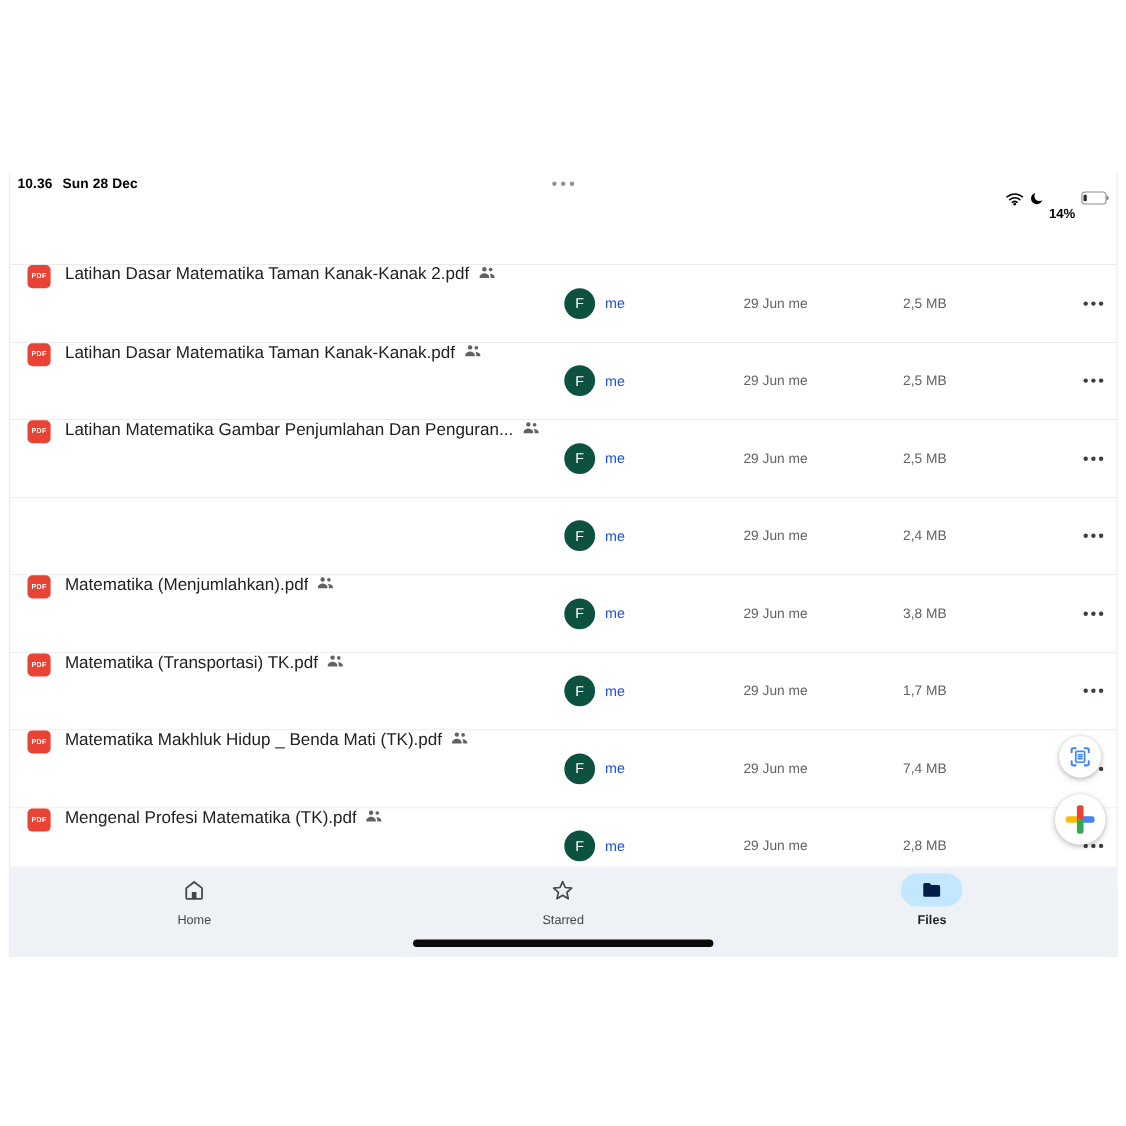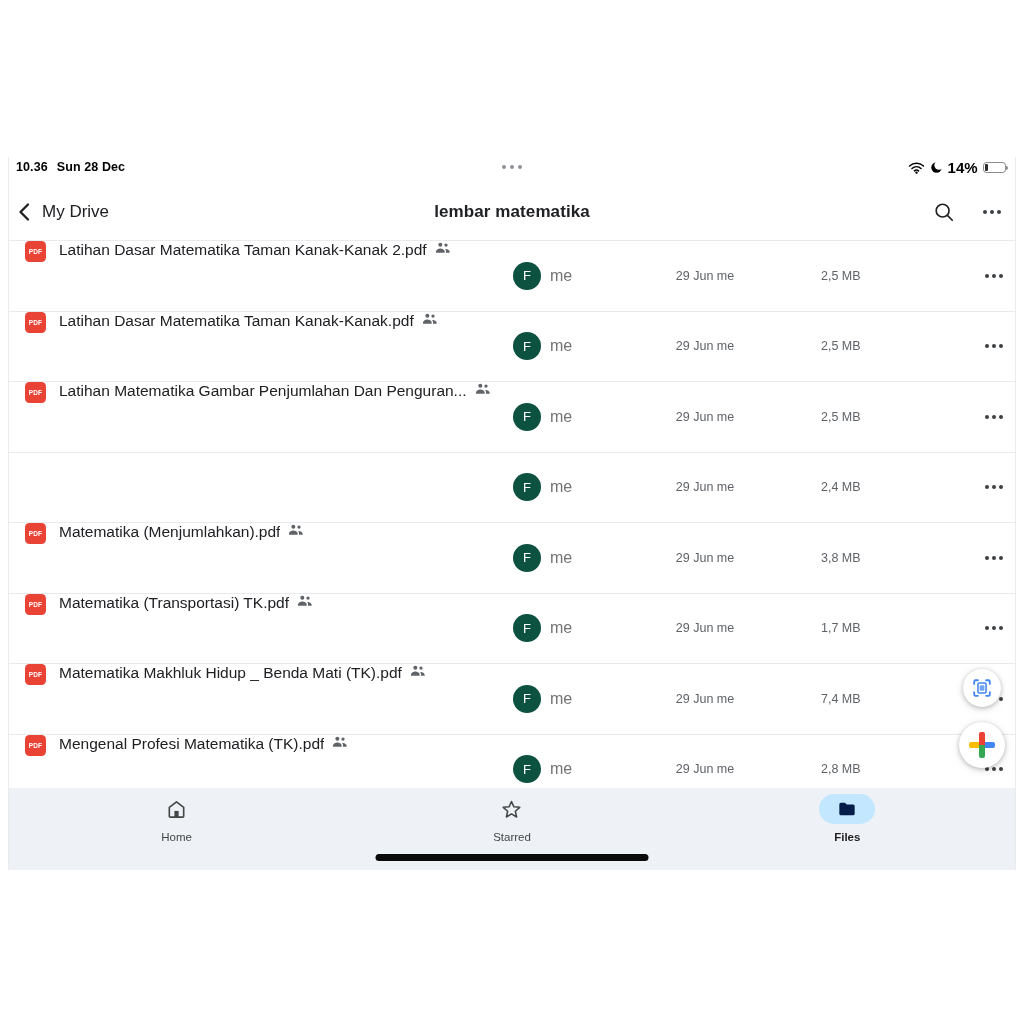--- a/index.html
+++ b/index.html
@@ -8,21 +8,21 @@
 
   .app { position:absolute; left:8px; top:157px; width:1008px; height:713px; background:#fff;
          border-left:1px solid #ebebeb; border-right:1px solid #ebebeb; overflow:hidden; }
 
   
   .status-bar { position:absolute; top:0; left:0; right:0; height:26px; }
   .sb-left { position:absolute; left:7px; top:3px; display:flex; gap:9px; font-size:12.5px; font-weight:700; color:#000; letter-spacing:.1px; }
   .sb-dots { position:absolute; left:50%; top:8px; transform:translateX(-50%); display:flex; gap:4px; }
   .sb-dots i { width:4px; height:4px; border-radius:50%; background:#8e9196; }
   .sb-right { position:absolute; right:7px; top:2px; display:flex; align-items:center; gap:5px; }
-  .sb-pct { font-size:15px; font-weight:600; color:#000; }
+  .sb-pct { font-size:12px; font-weight:600; color:#000;margin-top:28px; }
   .battery { display:flex; align-items:center; }
   .battery-body { position:relative; width:23px; height:11.5px; border:1px solid rgba(0,0,0,.45); border-radius:3.5px; }
   .battery-fill { position:absolute; left:1.5px; top:1.5px; bottom:1.5px; width:3px; background:#2c2c2e; border-radius:1px; }
   .battery-tip { width:1.6px; height:4px; background:rgba(0,0,0,.45); border-radius:0 2px 2px 0; margin-left:.8px; }
 
   
   .header { position:absolute; top:26px; left:0; right:0; height:57px; }
   .hdr-back { position:absolute; left:6px; top:50%; transform:translateY(-50%); display:flex; align-items:center; gap:7px; cursor:pointer; }
   .hdr-back-label { font-size:17px; color:#202124; }
   .hdr-title { position:absolute; left:0; right:0; top:50%; transform:translateY(-50%); text-align:center; font-size:17px; font-weight:700; color:#202124; letter-spacing:.1px; }
@@ -36,21 +36,21 @@
   .list { position:absolute; top:83px; left:0; right:0; bottom:0; border-top:1px solid #e8eaed; }
   .row { position:relative; height:70.5px; border-bottom:1px solid #e8eaed; background:#fff; }
   .col-name { position:absolute; left:16px; top:0; height:100%; display:flex; align-items:flex-start; max-width:470px; }
   .pdf-icon { flex:0 0 auto; width:21px; height:21px; background:#e94335; border-radius:4.5px; color:#fff;
               font-size:6.5px; font-weight:700; display:flex; align-items:center; justify-content:center; letter-spacing:.2px; }
   .file-name { margin-left:13px; font-size:15.5px; color:#202124; white-space:nowrap; overflow:hidden; }
   .people-icon { margin-left:8px; flex:0 0 auto; display:flex; }
   .col-owner { position:absolute; left:504px; top:0; height:100%; display:flex; align-items:center; gap:9px; }
   .avatar { width:28px; height:28px; border-radius:50%; background:#0d5141; color:#fff; font-size:13px; font-weight:500;
             display:flex; align-items:center; justify-content:center; }
-  .owner-label { font-size:16px; color:#737373; }
+  .owner-label { font-size:13px; color:#1d4ed8; }
   .col-date { position:absolute; left:648px; width:96px; top:0; height:100%; display:flex; align-items:center; justify-content:center;
               font-size:12.5px; color:#5f6368; white-space:nowrap; }
   .col-size { position:absolute; left:812px; top:0; height:100%; display:flex; align-items:center; font-size:12.5px; color:#5f6368; }
   .col-menu { position:absolute; left:968px; width:34px; top:0; height:100%; display:flex; align-items:center; justify-content:center; cursor:pointer; }
 
   
   .fab { position:absolute; background:#fff; border-radius:50%; display:flex; align-items:center; justify-content:center;
          box-shadow:0 1px 4px rgba(0,0,0,.22), 0 2px 8px rgba(0,0,0,.12); cursor:pointer; z-index:30; }
   .fab-scan { left:954px; top:512px; width:38px; height:38px; }
   .fab-new  { left:950px; top:565px; width:46px; height:46px; }
@@ -102,42 +102,20 @@
         <span class="sb-pct">14%</span>
         <span class="battery">
           <span class="battery-body">
               <span class="battery-fill"></span>
             </span>
           <span class="battery-tip"></span>
         </span>
       </div>
     </div>
 
-    <div class="header">
-      <div class="hdr-back">
-        <svg width="20" height="22" viewBox="0 0 20 22">
-          <polyline points="13,3.5 5.5,11 13,18.5" fill="none" stroke="#1f1f1f" stroke-width="2.3" stroke-linecap="round" stroke-linejoin="round"></polyline>
-        </svg>
-        <span class="hdr-back-label">My Drive</span>
-      </div>
-      <div class="hdr-title">lembar matematika</div>
-      <div class="hdr-actions">
-        <span class="icon-btn">
-          <svg width="22" height="22" viewBox="0 0 24 24">
-            <circle cx="10.5" cy="10.5" r="7" fill="none" stroke="#202124" stroke-width="1.8"></circle>
-            <line x1="15.7" y1="15.7" x2="21" y2="21" stroke="#202124" stroke-width="1.8" stroke-linecap="round"></line>
-          </svg>
-        </span>
-        <span class="icon-btn dots-h" title="">
-          <i></i>
-            <i></i>
-            <i></i>
-        </span>
-      </div>
-    </div>
 
     <div class="list" id="file-list">
   <div class="row">
     <div class="col-name">
       <span class="pdf-icon">PDF</span>
       <span class="file-name">Latihan Dasar Matematika Taman Kanak-Kanak 2.pdf</span>
       <span class="people-icon">
         <svg width="16" height="13" viewBox="0 0 24 18">
           <circle cx="8" cy="5" r="3" fill="#5f6368"></circle>
           <circle cx="16.5" cy="5.4" r="2.5" fill="#5f6368"></circle>

